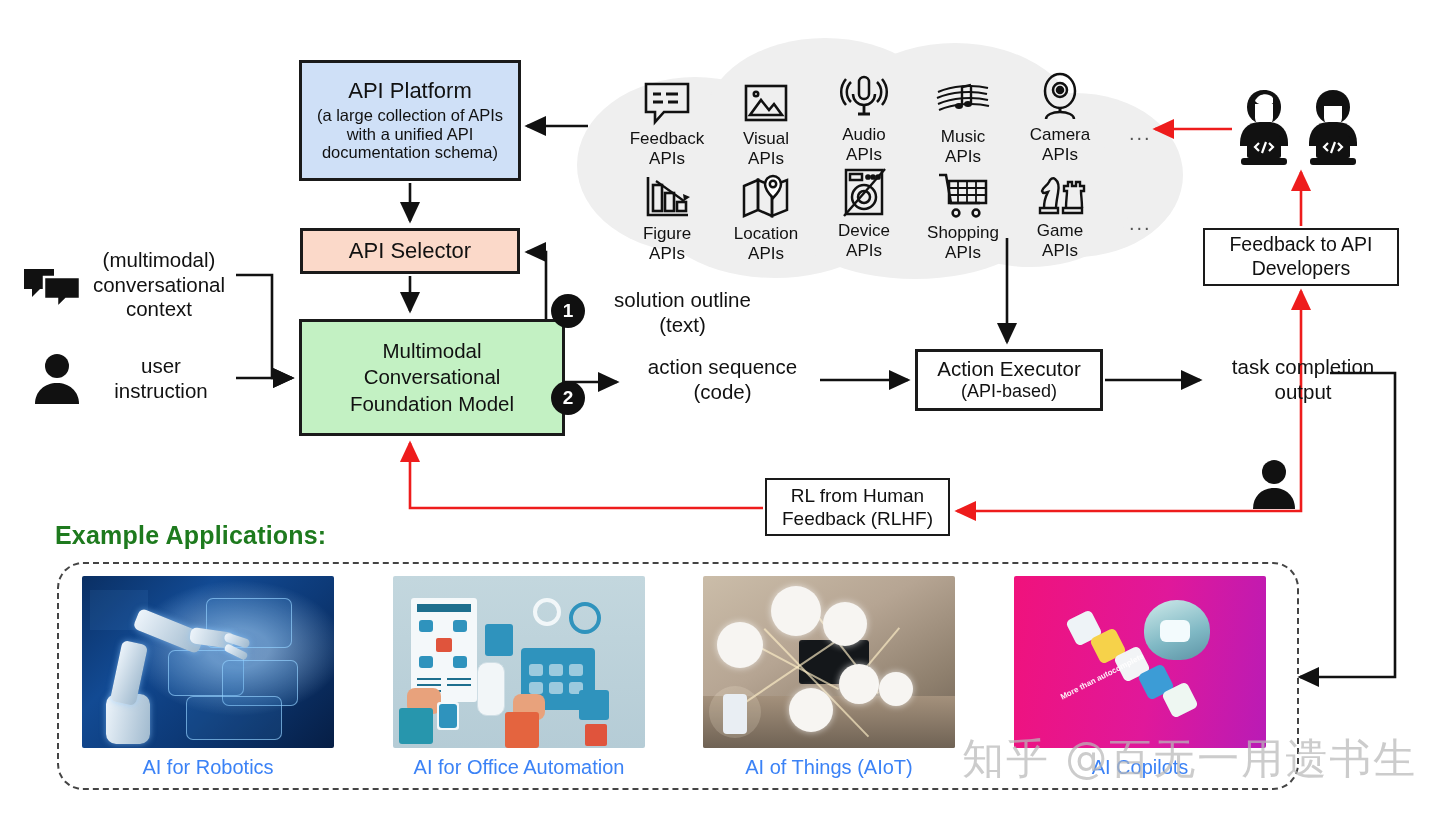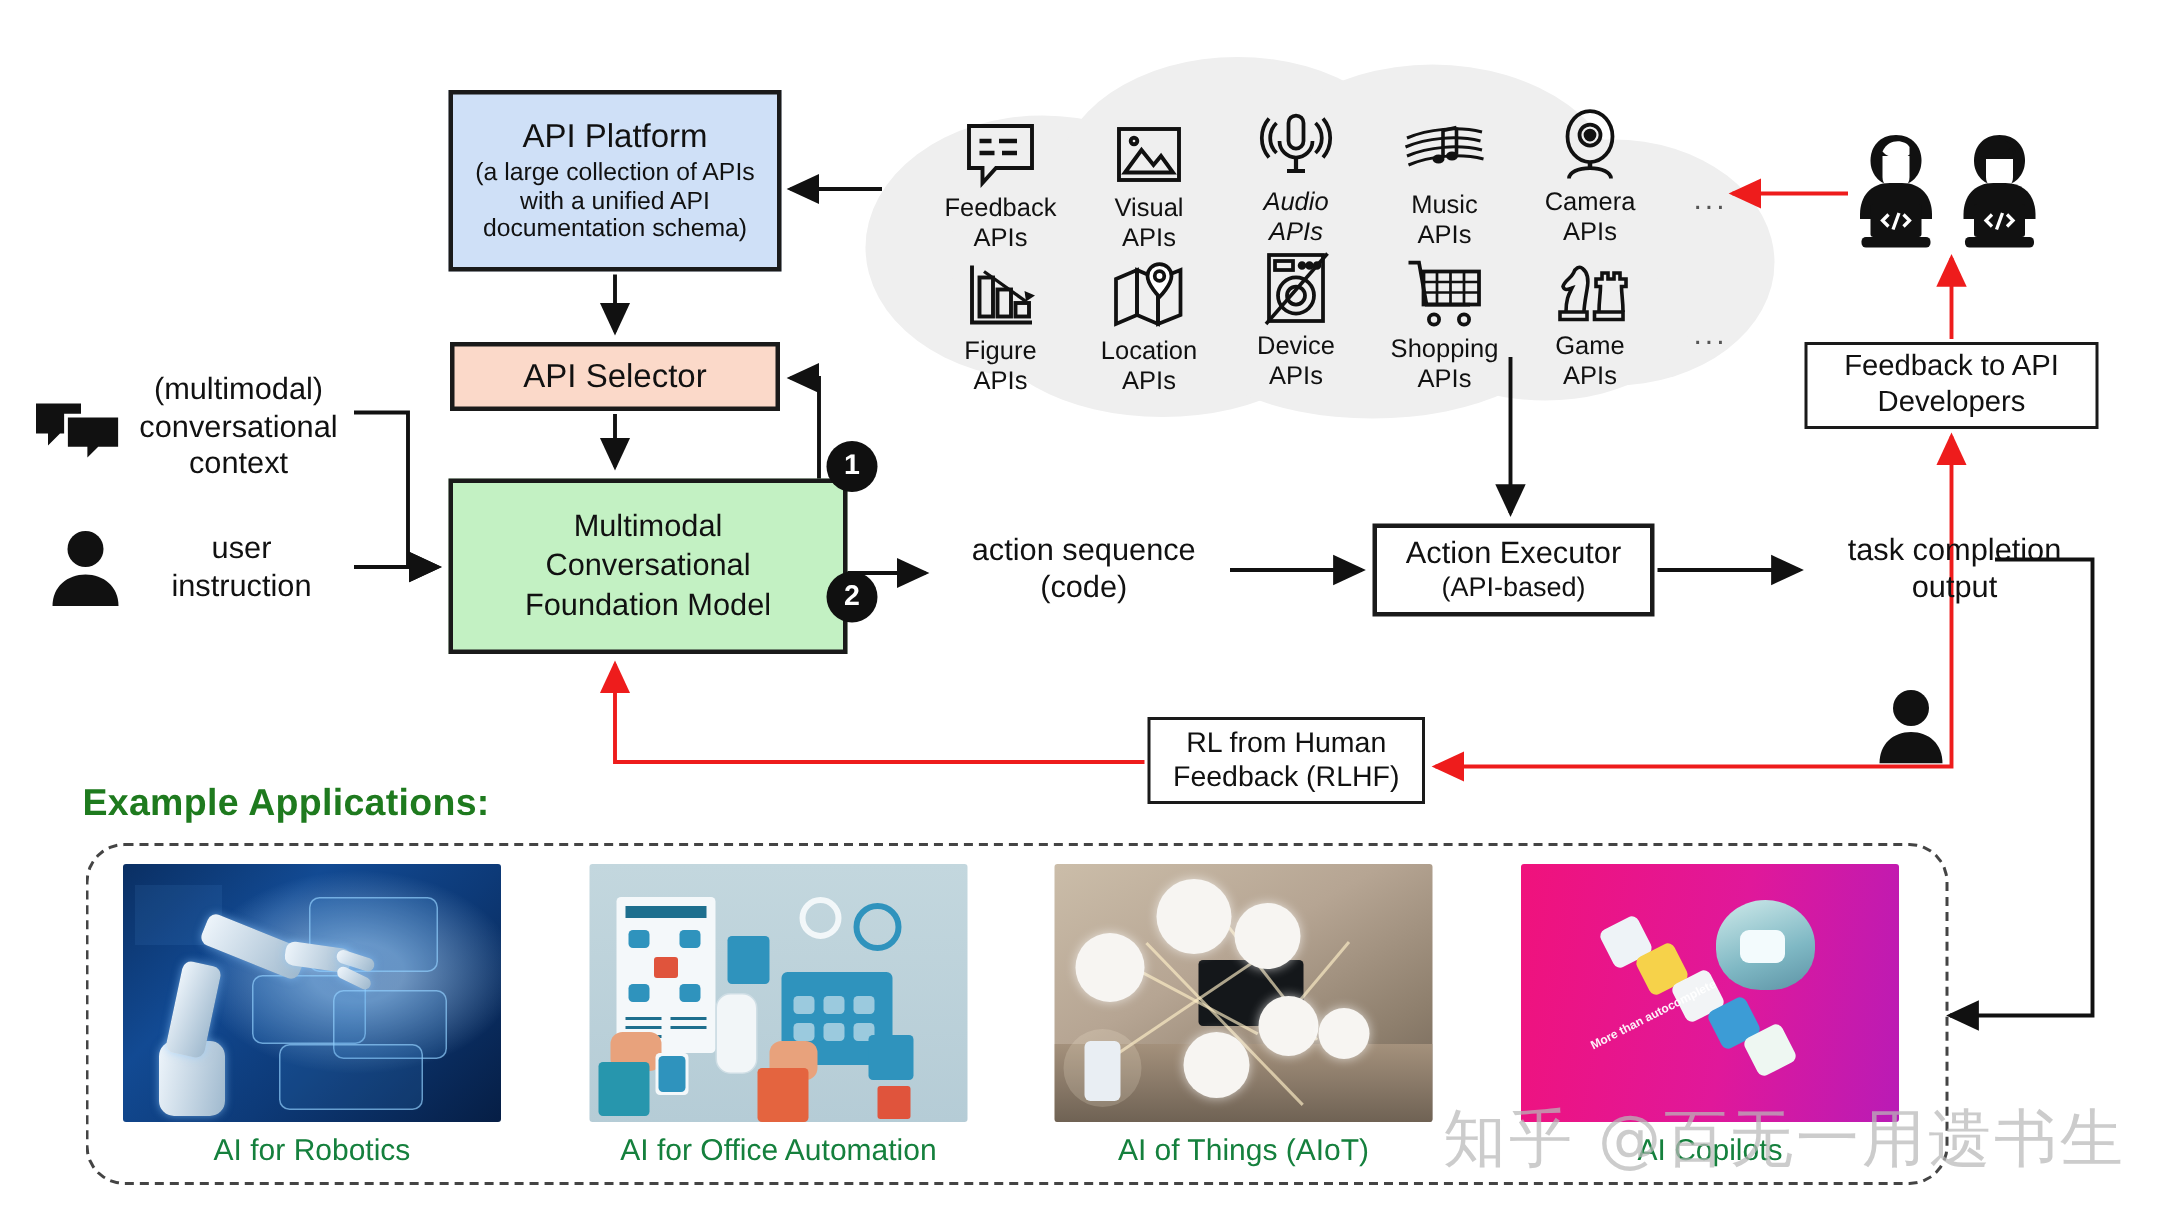--- a/index.html
+++ b/index.html
@@ -67,21 +67,21 @@
   
   .glyph{position:absolute;}
 
   
   #ex-title{position:absolute;left:55px;top:521px;font-size:25px;font-weight:bold;
             color:#1e7a1e;letter-spacing:.2px;}
   #ex-panel{position:absolute;left:57px;top:562px;width:1242px;height:228px;
             border:2px dashed #444;border-radius:26px;box-sizing:border-box;}
   .app{position:absolute;top:576px;width:252px;text-align:center;}
   .app .thumb{width:252px;height:172px;border-radius:2px;overflow:hidden;position:relative;}
-  .app .cap{margin-top:8px;font-size:20px;color:#15803d;}
+  .app .cap{margin-top:8px;font-size:20px;color:#3b82f6;}
   #app0{left:82px;}
   #app1{left:393px;}
   #app2{left:703px;}
   #app3{left:1014px;}
 
   
   .th-rob{background:
      radial-gradient(ellipse at 62% 42%,rgba(190,225,255,.55) 0 14%,rgba(0,0,0,0) 48%),
      linear-gradient(135deg,#0a2f63 0%,#124a93 32%,#0d3a78 60%,#061e45 100%);}
   .th-off{background:linear-gradient(180deg,#c3d7de 0%,#b5ccd6 100%);}
@@ -155,21 +155,21 @@
     <div class="ic">
       <svg width="50" height="46" viewBox="0 0 50 46" fill="none" stroke="#111" stroke-width="2.6">
         <rect x="5" y="6" width="40" height="34"></rect>
         <path d="M9 35l11-15 8 10 5-6 8 11z"></path>
         <circle cx="15" cy="14" r="2.2"></circle>
       </svg>
     </div>
     <div class="nm"><span>Visual</span><br><span>APIs</span></div>
   </div>
 
-  <div class="api-item" style="left:816px;top:68px;font-style:italic;">
+  <div class="api-item" style="left:816px;top:68px;">
     <div class="ic">
       <svg width="52" height="50" viewBox="0 0 52 50" fill="none" stroke="#111" stroke-width="2.5">
         <rect x="21" y="5" width="10" height="22" rx="5"></rect>
         <path d="M15 22a11 11 0 0022 0"></path>
         <path d="M26 33v9M20 42h12" stroke-width="2.8"></path>
         <path d="M13 10a14 14 0 000 20M8 7a20 20 0 000 26"></path>
         <path d="M39 10a14 14 0 010 20M44 7a20 20 0 010 26"></path>
       </svg>
     </div>
     <div class="nm"><span>Audio</span><br><span>APIs</span></div>
@@ -355,20 +355,24 @@
     <span>(multimodal)</span><br>
     <span>conversational</span><br>
     <span>context</span>
   </div>
 
   <div class="lbl" id="lbl-user">
     <span>user</span><br>
     <span>instruction</span>
   </div>
 
+  <div class="lbl" id="lbl-sol">
+    <span>solution outline</span><br>
+    <span>(text)</span>
+  </div>
 
   <div class="lbl" id="lbl-act">
     <span>action sequence</span><br>
     <span>(code)</span>
   </div>
 
   <div class="lbl" id="lbl-task">
     <span>task completion</span><br>
     <span>output</span>
   </div>

